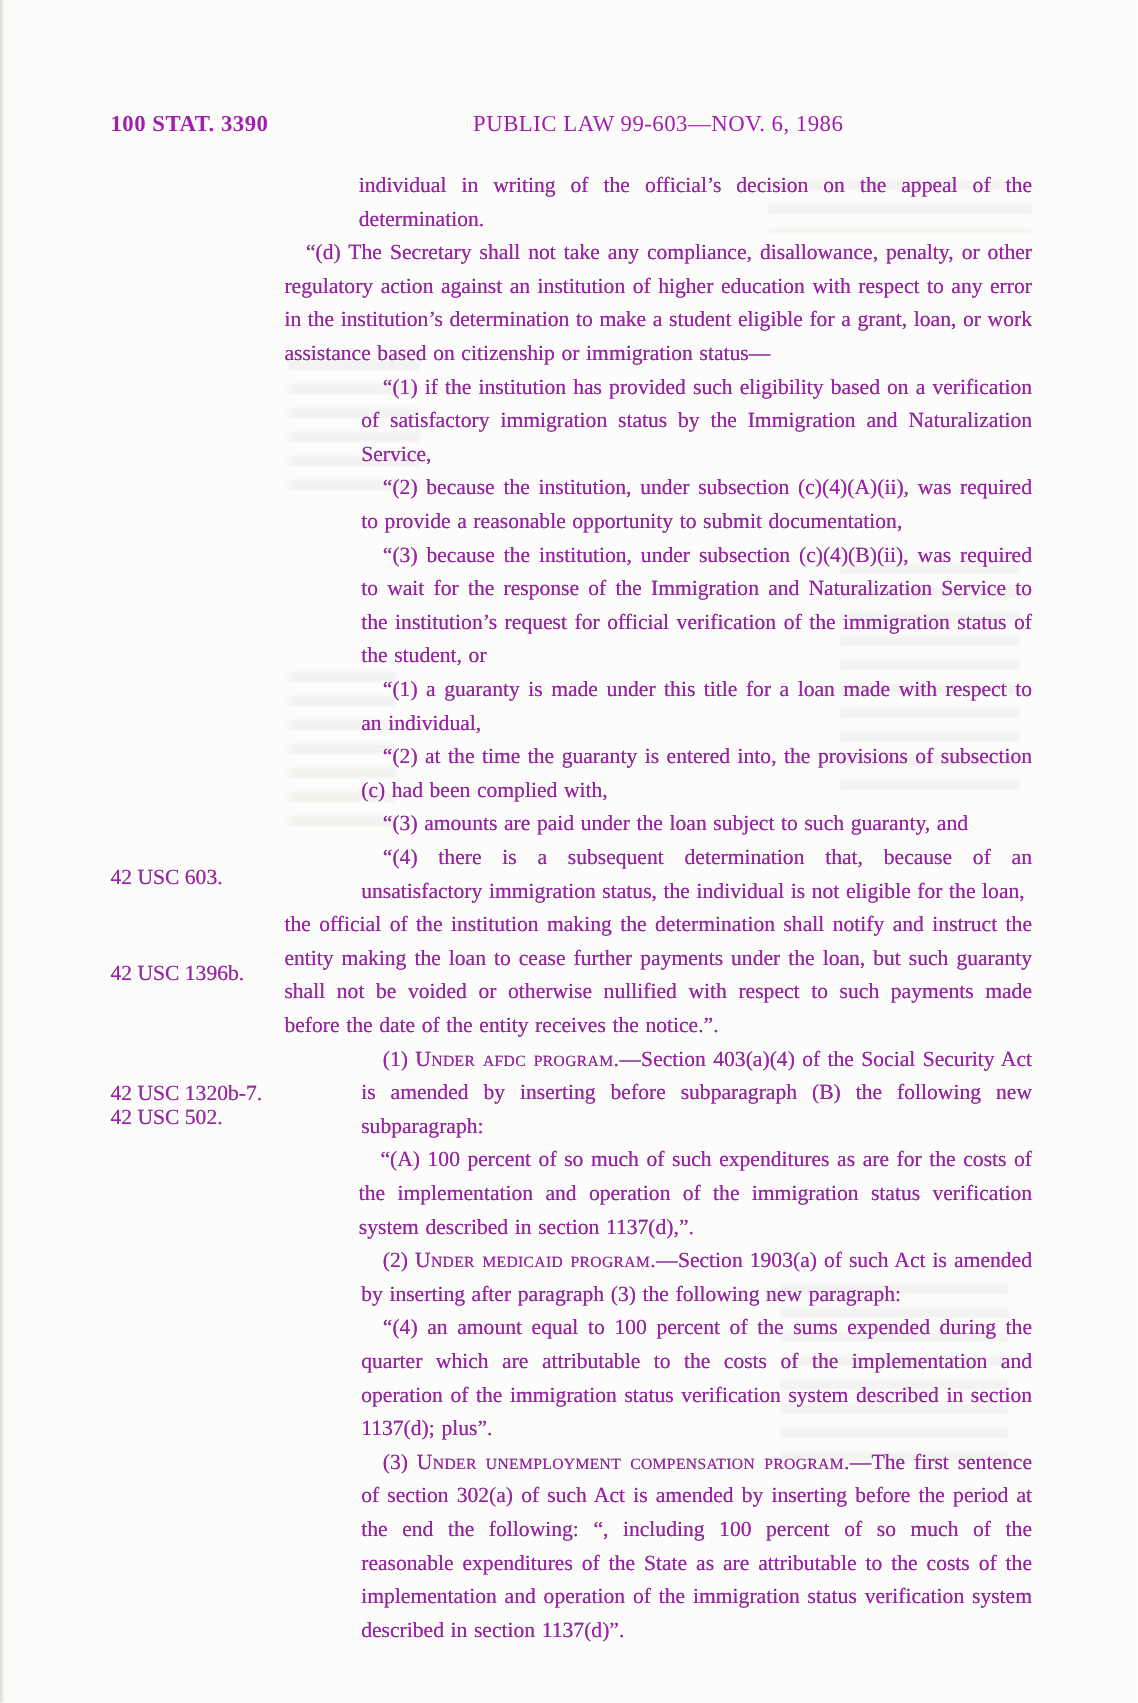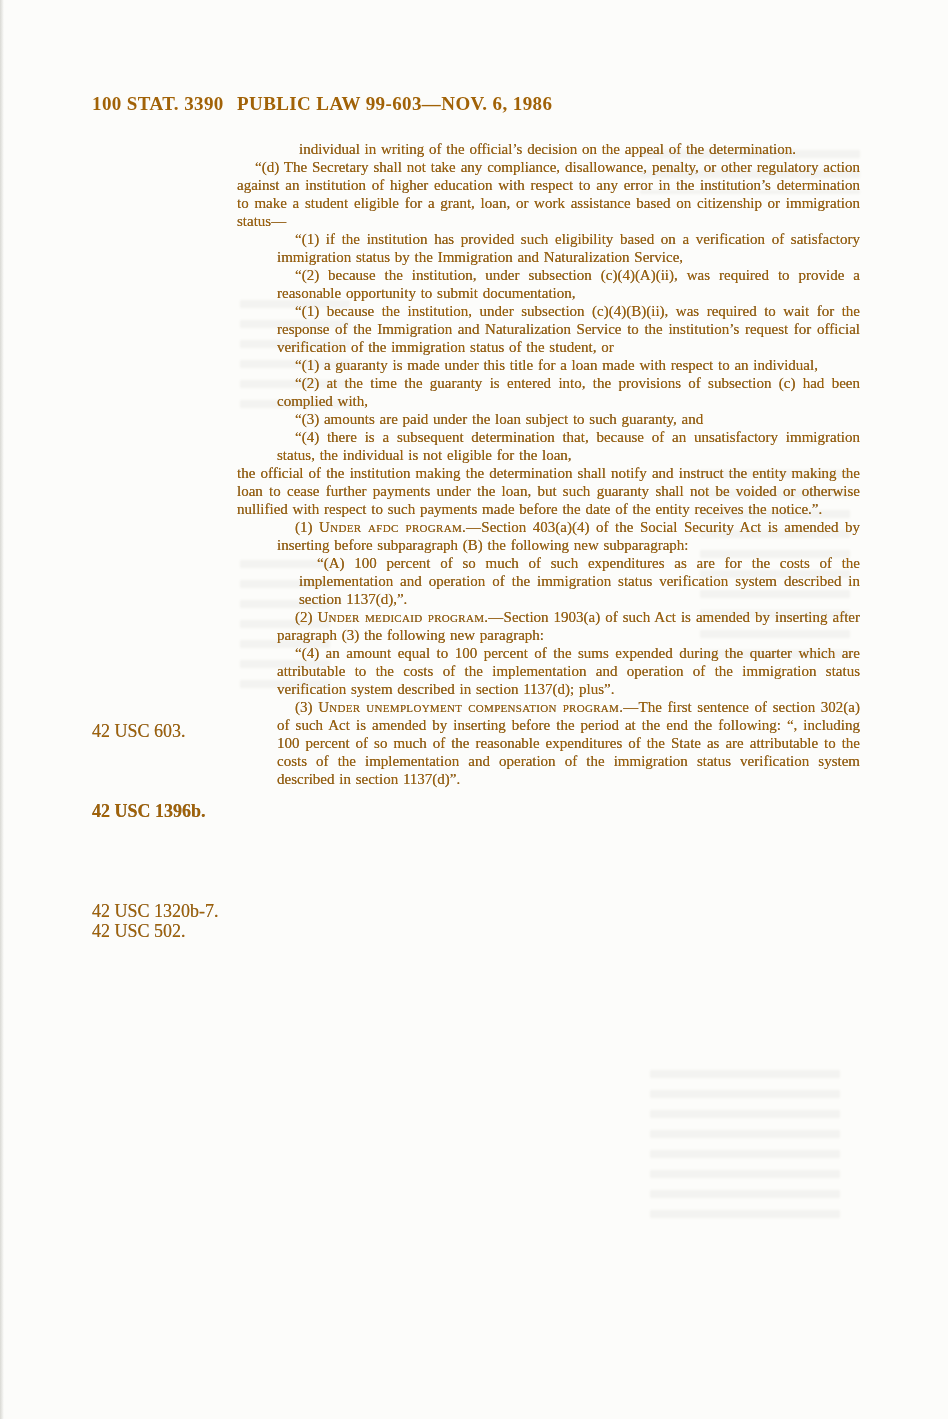--- a/index.html
+++ b/index.html
@@ -3,21 +3,21 @@
 <meta charset="utf-8">
 <style>
   html, body { margin: 0; padding: 0; background: #ffffff; }
   .page {
     position: relative;
     width: 948px;
     height: 1419px;
     background: #fcfcfa;
     overflow: hidden;
     font-family: "Liberation Serif", serif;
-    color: #a16207;
+    color: #a21caf;
   }
   .page::before {
     content: "";
     position: absolute;
     left: 0; top: 0; bottom: 0;
     width: 4px;
     background: linear-gradient(to right, #d9d9d4, rgba(217,217,212,0));
   }
   .running-head {
     position: absolute;
@@ -32,40 +32,41 @@
     font-size: 19px;
     font-weight: bold;
     letter-spacing: 0.4px;
     white-space: nowrap;
   }
   .law-head {
     position: absolute;
     left: 145px;
     width: 623px;
     top: 0;
+    text-align: center;
     font-size: 19px;
-    font-weight: bold;
+    font-weight: normal;
     letter-spacing: 0.4px;
     white-space: nowrap;
   }
   .body-col {
     position: absolute;
     left: 237px;
     top: 140px;
     width: 623px;
-    font-size: 15px;
-    line-height: 18px;
+    font-size: 18px;
+    line-height: 28px;
     text-align: justify;
     word-spacing: 1px;
     text-shadow: 0 0 0.5px rgba(32,29,25,0.65);
   }
   .para { margin: 0; }
   .cont    { margin-left: 62px; text-indent: 0; }
   .sub1    { margin-left: 0;    text-indent: 18px; }
-  .item    { margin-left: 40px; text-indent: 18px; }
+  .item    { margin-left: 64px; text-indent: 18px; }
   .subitem { margin-left: 62px; text-indent: 18px; }
   .flush   { margin-left: 0;    text-indent: 0; }
   .sc { font-variant: small-caps; letter-spacing: 0.3px; }
   .margin-note {
     position: absolute;
     left: 92px;
     font-size: 18px;
     line-height: 19px;
     white-space: nowrap;
     text-shadow: 0 0 0.5px rgba(32,29,25,0.55);
@@ -93,31 +94,31 @@
   <div class="bleed" style="left:240px; top:560px; width:90px; height:140px;"></div>
   <div class="bleed" style="left:650px; top:1070px; width:190px; height:150px;"></div>
 
   <div class="running-head">
     <span class="stat-no">100 STAT. 3390</span>
     <span class="law-head">PUBLIC LAW 99-603—NOV. 6, 1986</span>
   </div>
 
   <div id="margin-notes">
       <div class="margin-note" style="top: 722px;">42 USC 603.</div>
-      <div class="margin-note" style="top: 802px; font-weight: bold;">42 USC 1396b.</div>
+      <div class="margin-note" style="top: 802px;">42 USC 1396b.</div>
       <div class="margin-note" style="top: 902px;">42 USC 1320b-7.</div>
       <div class="margin-note" style="top: 922px;">42 USC 502.</div>
     </div>
 
   <div class="body-col" id="body-col">
       <p class="para cont"><span>individual in writing of the official’s decision on the appeal of the determination.</span></p>
       <p class="para sub1"><span>“(d) The Secretary shall not take any compliance, disallowance, penalty, or other regulatory action against an institution of higher education with respect to any error in the institution’s determination to make a student eligible for a grant, loan, or work assistance based on citizenship or immigration status—</span></p>
       <p class="para item"><span>“(1) if the institution has provided such eligibility based on a verification of satisfactory immigration status by the Immigration and Naturalization Service,</span></p>
       <p class="para item"><span>“(2) because the institution, under subsection (c)(4)(A)(ii), was required to provide a reasonable opportunity to submit documentation,</span></p>
-      <p class="para item"><span>“(1) because the institution, under subsection (c)(4)(B)(ii), was required to wait for the response of the Immigration and Naturalization Service to the institution’s request for official verification of the immigration status of the student, or</span></p>
+      <p class="para item"><span>“(3) because the institution, under subsection (c)(4)(B)(ii), was required to wait for the response of the Immigration and Naturalization Service to the institution’s request for official verification of the immigration status of the student, or</span></p>
       <p class="para item"><span>“(1) a guaranty is made under this title for a loan made with respect to an individual,</span></p>
       <p class="para item"><span>“(2) at the time the guaranty is entered into, the provisions of subsection (c) had been complied with,</span></p>
       <p class="para item"><span>“(3) amounts are paid under the loan subject to such guaranty, and</span></p>
       <p class="para item"><span>“(4) there is a subsequent determination that, because of an unsatisfactory immigration status, the individual is not eligible for the loan,</span></p>
       <p class="para flush"><span>the official of the institution making the determination shall notify and instruct the entity making the loan to cease further payments under the loan, but such guaranty shall not be voided or otherwise nullified with respect to such payments made before the date of the entity receives the notice.”.</span></p>
       <p class="para item"><span>(1) </span><span class="sc">Under afdc program.—</span><span>Section 403(a)(4) of the Social Security Act is amended by inserting before subparagraph (B) the following new subparagraph:</span></p>
       <p class="para subitem"><span>“(A) 100 percent of so much of such expenditures as are for the costs of the implementation and operation of the immigration status verification system described in section 1137(d),”.</span></p>
       <p class="para item"><span>(2) </span><span class="sc">Under medicaid program.—</span><span>Section 1903(a) of such Act is amended by inserting after paragraph (3) the following new paragraph:</span></p>
       <p class="para item"><span>“(4) an amount equal to 100 percent of the sums expended during the quarter which are attributable to the costs of the implementation and operation of the immigration status verification system described in section 1137(d); plus”.</span></p>
       <p class="para item"><span>(3) </span><span class="sc">Under unemployment compensation program.—</span><span>The first sentence of section 302(a) of such Act is amended by inserting before the period at the end the following: “, including 100 percent of so much of the reasonable expenditures of the State as are attributable to the costs of the implementation and operation of the immigration status verification system described in section 1137(d)”.</span></p>

